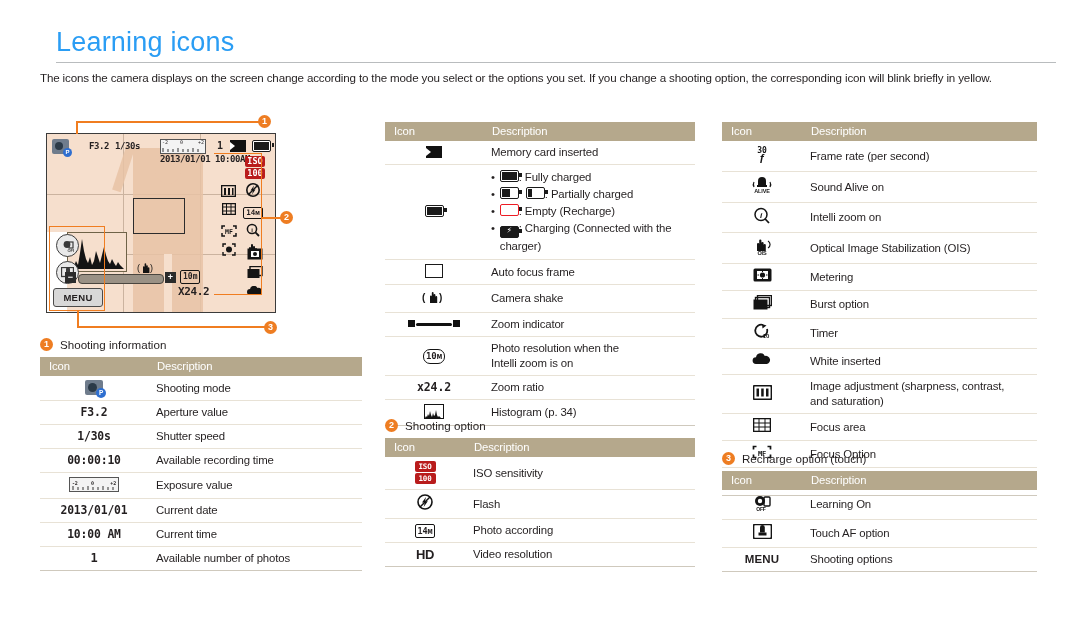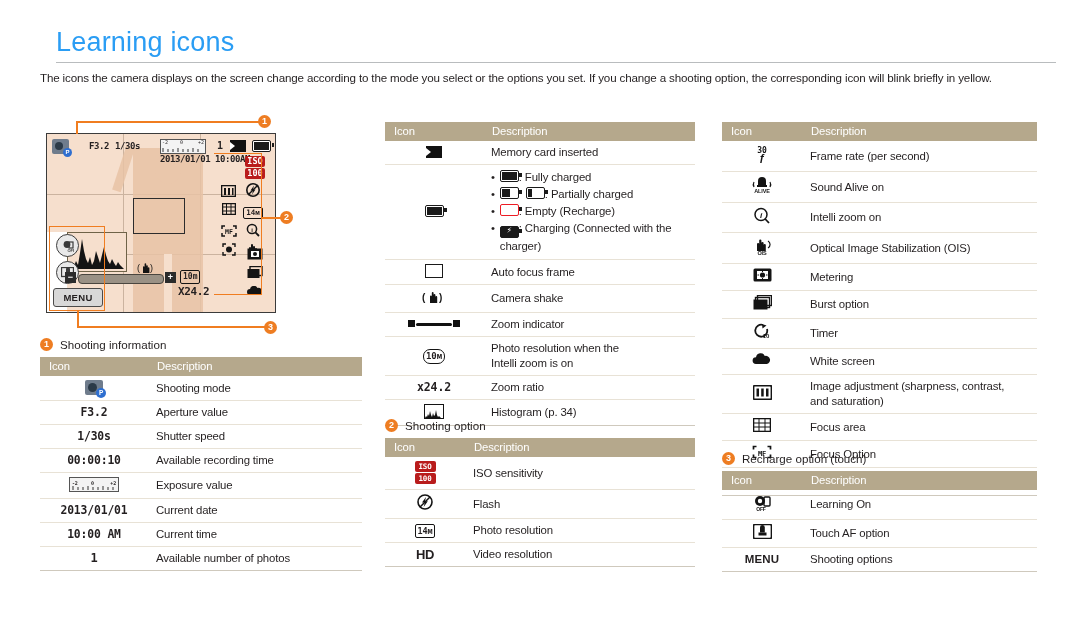--- a/index.html
+++ b/index.html
@@ -558,21 +558,21 @@
             <svg width="16" height="16">
                 <circle cx="8" cy="8" r="7" fill="none" stroke="#141414" stroke-width="1.6"></circle>
                 <path d="M9 3 L5 8.5 H7.8 L6.7 13 L10.8 7.3 H8 Z" fill="#141414"></path>
                 <line x1="2.8" y1="13.2" x2="13.2" y2="2.8" stroke="#141414" stroke-width="1.5"></line>
               </svg>
           </td>
           <td>Flash</td>
         </tr>
         <tr>
           <td class="ic"><span class="boxed" style="font-size:8.5px;line-height:12px;">14м</span></td>
-          <td>Photo resolution</td>
+          <td>Photo according</td>
         </tr>
         <tr>
           <td class="ic" style="font-size:13px;font-weight:700;letter-spacing:-.5px;">HD</td>
           <td>Video resolution</td>
         </tr>
       </tbody>
     </table>
   </div>
 
   <div class="col-right-top">
@@ -660,21 +660,21 @@
               </svg>
           </td>
           <td>Timer</td>
         </tr>
         <tr>
           <td class="ic">
             <svg width="20" height="13">
                 <path d="M4 11 a3.4 3.4 0 010-6.8 a4.6 4.6 0 018.8-1.2 a4 4 0 012.2 8 z" fill="#141414"></path>
               </svg>
           </td>
-          <td>White screen</td>
+          <td>White inserted</td>
         </tr>
         <tr>
           <td class="ic">
             <svg width="19" height="15">
                 <rect x="0.5" y="0.5" width="18" height="14" rx="1.5" fill="none" stroke="#141414" stroke-width="1.8"></rect>
                 <g fill="#141414">
                   <rect x="3.5" y="3.5" width="2.5" height="8"></rect>
                   <rect x="8.2" y="3.5" width="2.5" height="8"></rect>
                   <rect x="13" y="3.5" width="2.5" height="8"></rect>
                 </g>

